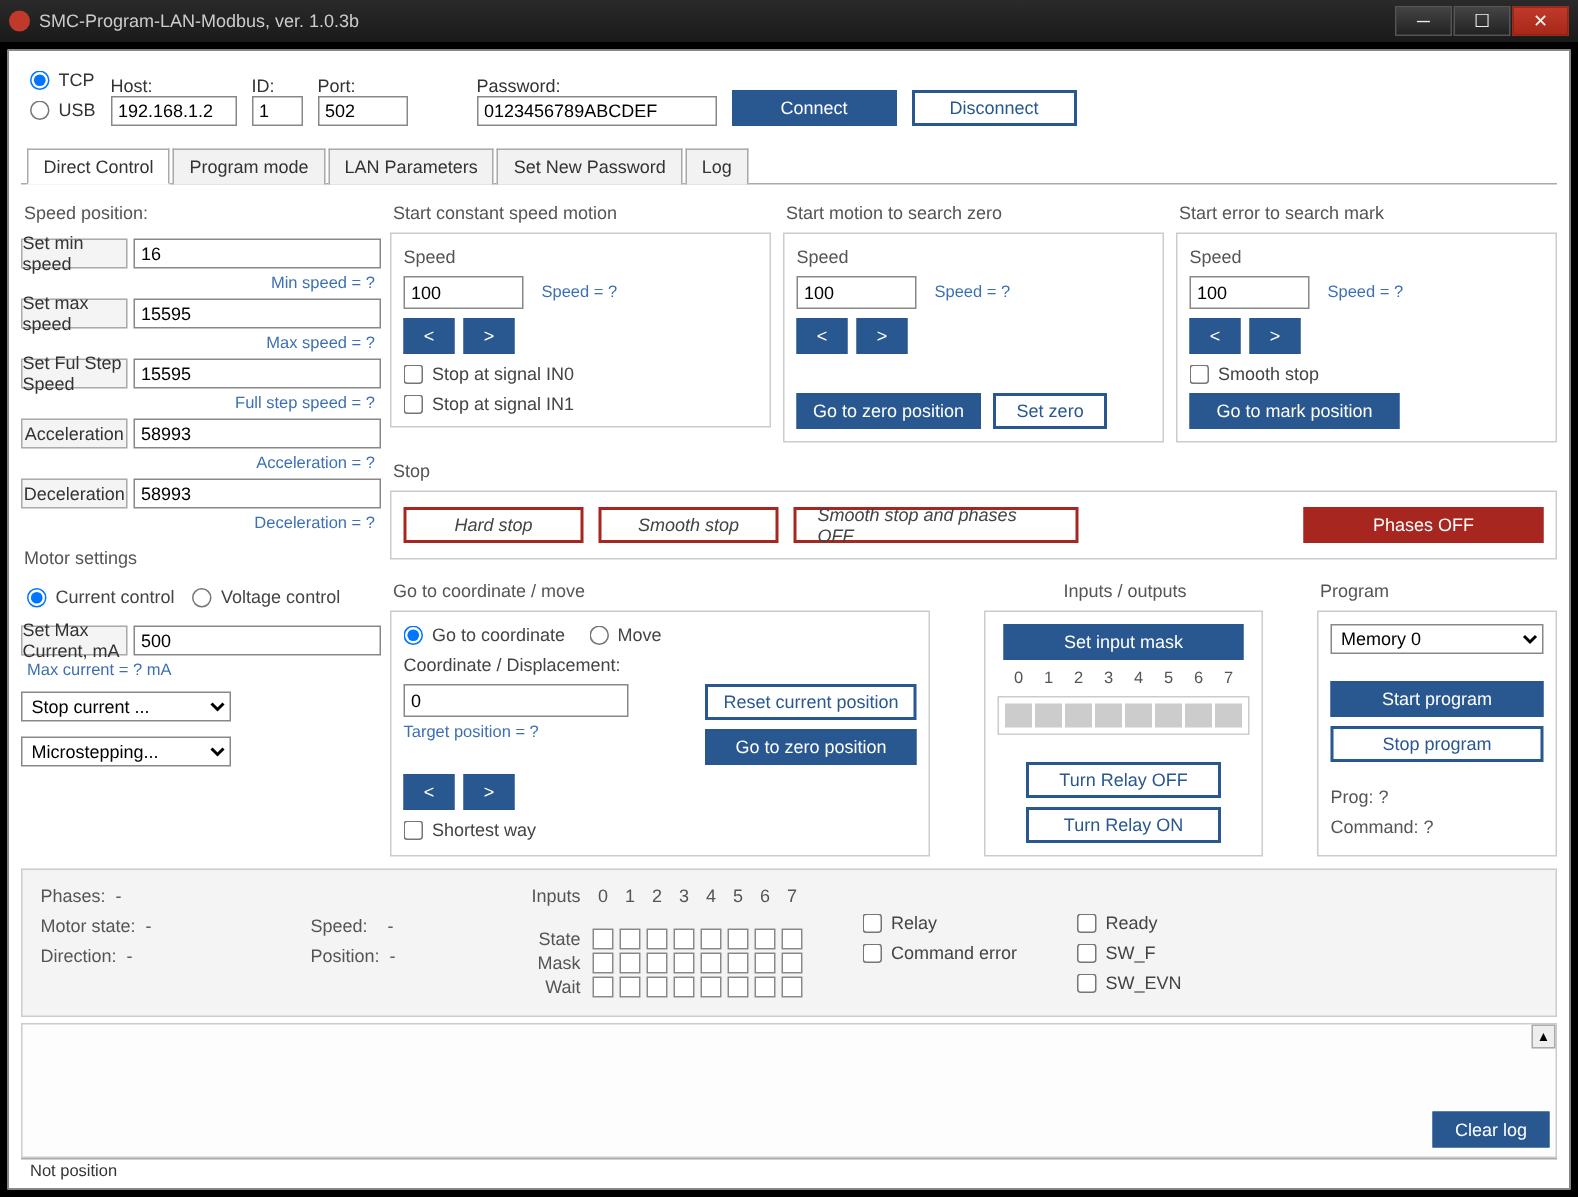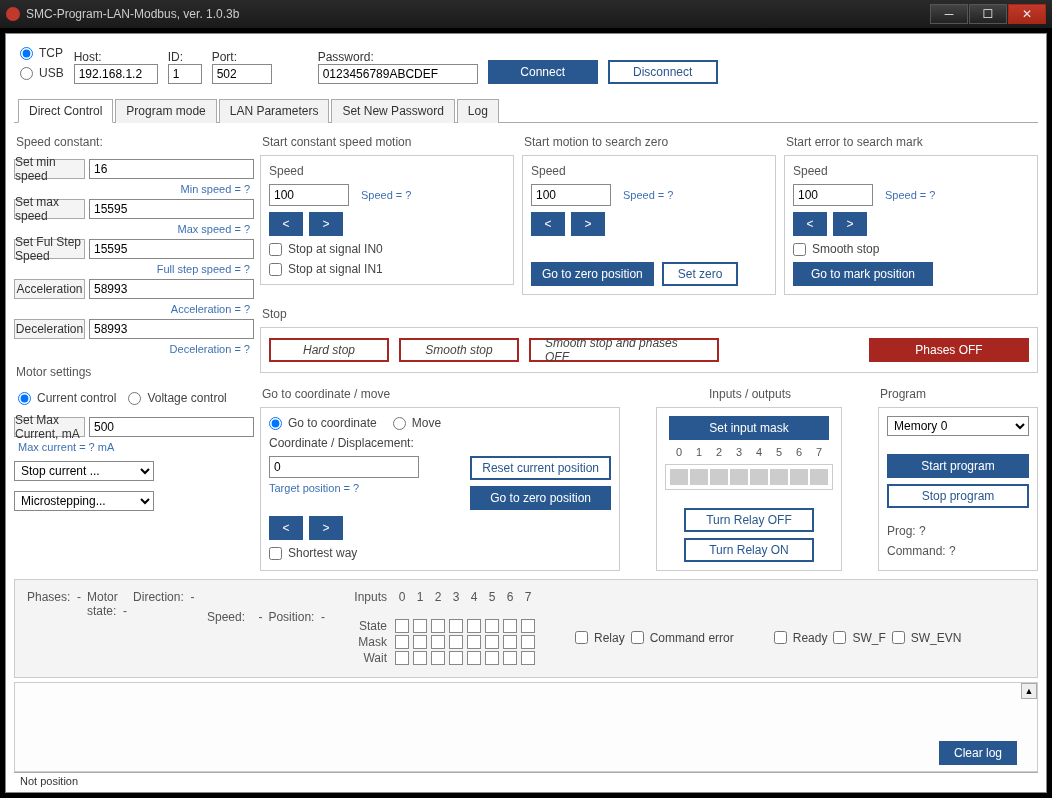--- a/index.html
+++ b/index.html
@@ -43,30 +43,30 @@
 .chk { display: flex; align-items: center; gap: 6px; color: #444; }
 .stop-sec { margin-top: 2px; }
 .stop-panel { border: 1px solid #ccc; padding: 10px 8px; display: flex; gap: 10px; align-items: center; }
 .stop-panel .btn-outline-red { flex: 0 0 auto; padding: 0 14px; }
 .row2 { display: flex; gap: 8px; margin-top: 4px; }
 .bigpanel { border: 1px solid #ccc; padding: 8px; display: flex; flex-direction: column; gap: 6px; }
 .coord-left { width: 360px; }
 .io-mid { flex: 1; align-items: center; }
 .prog-right { width: 160px; align-items: stretch; }
 .statusbar { margin-top: 8px; border: 1px solid #ccc; background: #f4f4f4; padding: 10px 12px; display: flex; gap: 40px; color: #555; }
-.statusbar .col { display: flex; flex-direction: row; gap: 6px; }
+.statusbar .col { display: flex; flex-direction: column; gap: 6px; }
 .inputs-tbl { font-size: 11px; }
 .inputs-tbl .hdr { display: flex; gap: 4px; margin-bottom: 15px; }
 .inputs-tbl .hdr span { width: 14px; text-align: center; }
 .inputs-tbl .row { display: flex; gap: 4px; margin-bottom: 2px; align-items: center; }
 .inputs-tbl .row .lbl { width: 40px; text-align: right; margin-right: 4px; }
 .inputs-tbl .box { width: 14px; height: 14px; border: 1px solid #888; background: #fff; }
 .logarea { flex: 1; border: 1px solid #ccc; margin-top: 4px; min-height: 66px; background: #fdfdfd; position: relative; }
 .logarea .scrollup { position: absolute; right: 0; top: 0; width: 16px; height: 16px; background: #eee; border: 1px solid #aaa; display: flex; align-items: center; justify-content: center; font-size: 9px; }
-.logarea .clearbtn { position: absolute; right: 20px; bottom: 6px; text-align: right; }
+.logarea .clearbtn { position: absolute; right: 4px; bottom: 6px; text-align: right; }
 .footer { height: 20px; border-top: 1px solid #aaa; padding: 2px 6px; color: #333; font-size: 11px; }
 select { border: 1px solid #888; height: 20px; background: #fff; padding: 0 2px; }
 .ioboxes { display: flex; gap: 2px; border: 1px solid #ccc; padding: 4px; }
 .iobox { width: 18px; height: 16px; background: #ccc; }
 .iohdr { display: flex; gap: 2px; padding: 0 4px; }
 .iohdr span { width: 18px; text-align: center; font-size: 11px; color: #555; }
 </style>
 </head>
 <body>
 
@@ -120,21 +120,21 @@
       <div class="tab">Program mode</div>
       <div class="tab">LAN Parameters</div>
       <div class="tab">Set New Password</div>
       <div class="tab">Log</div>
     </div>
 
     <div class="tabbody">
       <div class="maingrid">
 
         <div class="leftcol">
-          <div class="sectitle">Speed constant:</div>
+          <div class="sectitle">Speed position:</div>
           <div class="speedrow">
               <div class="btn-gray">Set min speed</div>
               <input value="16" style="">
             </div>
           <div class="link">Min speed = ?</div>
           <div class="speedrow">
               <div class="btn-gray">Set max speed</div>
               <input value="15595" style="">
             </div>
           <div class="link">Max speed = ?</div>

